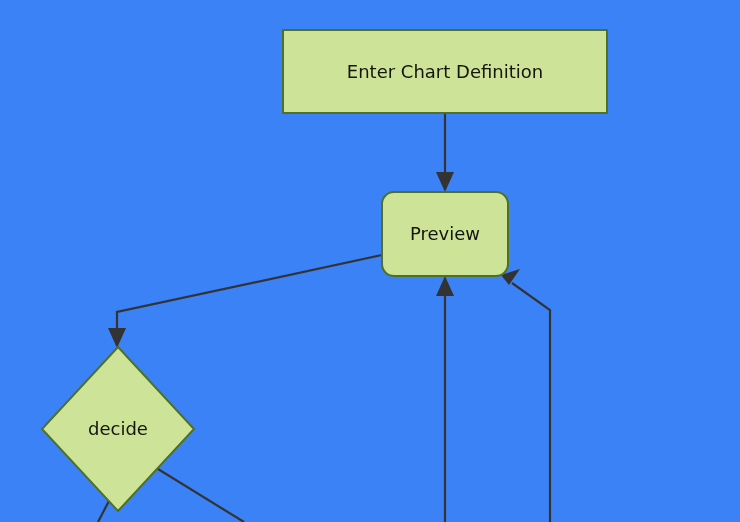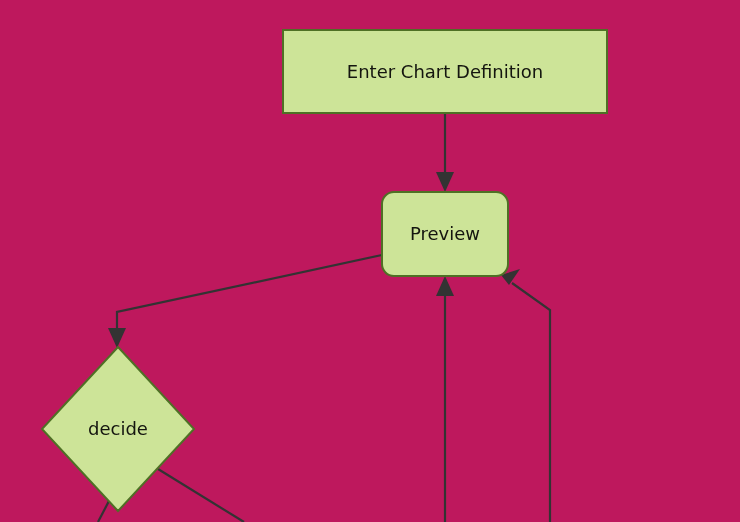--- a/index.html
+++ b/index.html
@@ -10,21 +10,21 @@
   body {
     width: 740px;
     height: 522px;
     overflow: hidden;
     font-family: "DejaVu Sans", "Liberation Sans", sans-serif;
   }
   #flowchart-root {
     position: relative;
     width: 740px;
     height: 522px;
-    background: #be185d;
+    background: #3b82f6;
   }
   #flowchart-svg {
     position: absolute;
     top: 0;
     left: 0;
     width: 740px;
     height: 522px;
     display: block;
   }
   .node-label {

